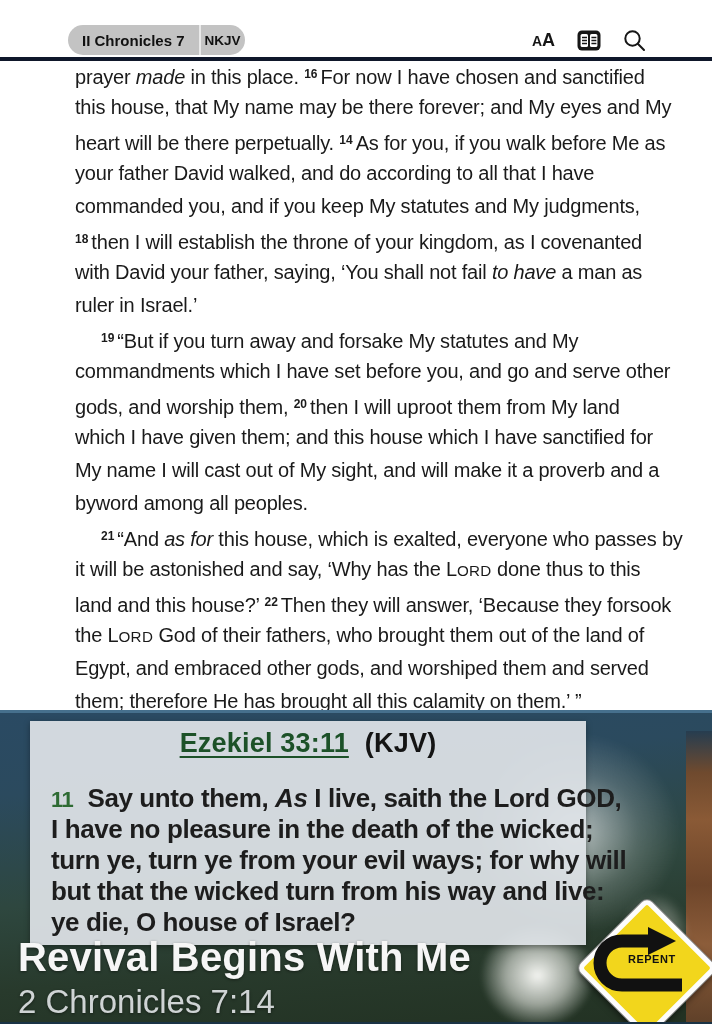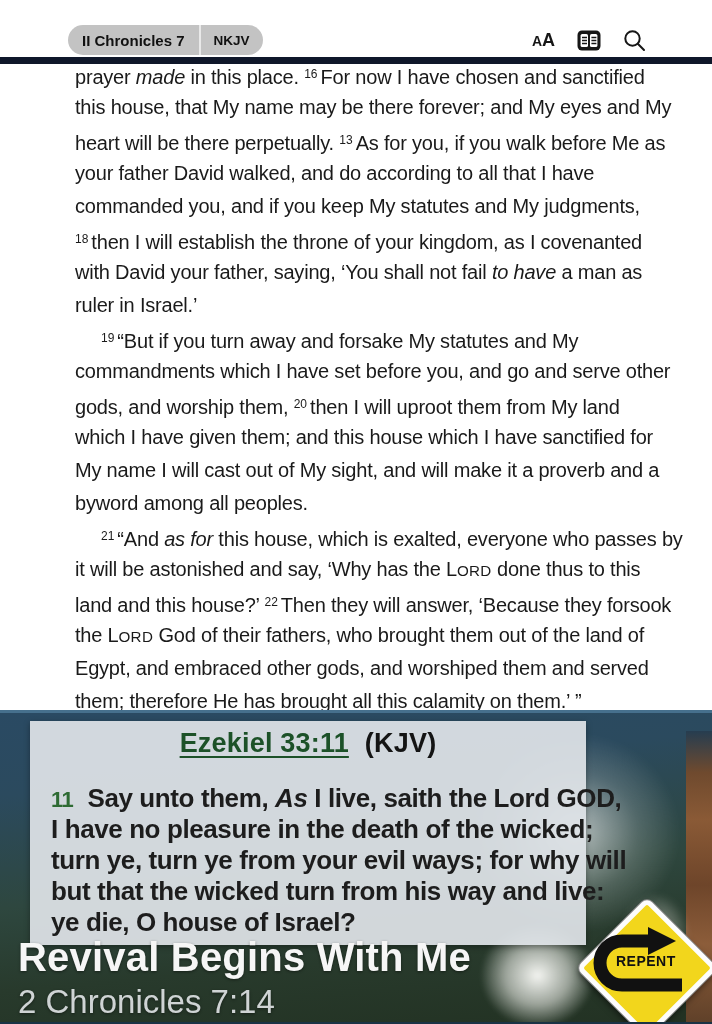--- a/index.html
+++ b/index.html
@@ -4,32 +4,32 @@
 <style>
   html,body{margin:0;padding:0;background:#666;}
   .screen{
     position:relative;width:712px;height:1024px;margin:0 auto;
     background:#ffffff;overflow:hidden;
     font-family:"Liberation Sans",sans-serif;
   }
   
   .toolbar{
     position:absolute;top:0;left:0;right:0;height:57px;
-    background:#fff;border-bottom:7px solid #0f172a;
+    background:#fff;border-bottom:4px solid #0f172a;
   }
   .ref-pill{
     position:absolute;left:68px;top:25px;height:30px;
     display:flex;align-items:stretch;background:#c3c3c3;border-radius:16px;
     overflow:hidden;cursor:pointer;
   }
   .ref-seg{
     display:flex;align-items:center;padding:0 14px;
     font-size:15px;font-weight:bold;color:#111;
   }
-  .ref-seg.version{padding:0 13px;font-size:13.5px;}
+  .ref-seg.version{padding:0 4px;font-size:13.5px;}
   .ref-divider{width:2px;background:#e9e9e9;margin:0;}
   .tb-icons{
     position:absolute;right:66px;top:24px;height:32px;
     display:flex;align-items:center;gap:22px;
   }
   .aa-btn{font-weight:bold;color:#161616;line-height:1;letter-spacing:0;cursor:pointer;}
   .aa-btn .a1{font-size:14px;}
   .aa-btn .a2{font-size:18px;}
   .icon-btn{display:flex;align-items:center;cursor:pointer;}
   
@@ -38,21 +38,21 @@
     color:#1a1a1a;font-size:20px;
   }
   .bible-line{
     height:33px;line-height:33px;white-space:nowrap;
     letter-spacing:-0.2px;
   }
   .bible-line.indent{padding-left:26px;}
   .bible-line em{font-style:italic;}
   .vnum{
     font-size:12px;vertical-align:6px;letter-spacing:0;
-    padding-right:3px;color:#1a1a1a;
+    padding-right:3px;color:#1a1a1a;font-weight:bold;
   }
   .lord-rest{font-size:0.76em;letter-spacing:0.3px;}
   
   .banner{
     position:absolute;left:0;top:710px;width:712px;height:314px;
     background:linear-gradient(175deg,#2a4a63 0%,#2b4a5e 22%,#2e473f 52%,#283a2c 74%,#223122 100%);
     border-top:3px solid #46708d;
     overflow:hidden;
   }
   .rock-strip{
@@ -107,22 +107,22 @@
   
   .repent-sign{position:absolute;left:578px;top:186px;width:128px;height:128px;}
   .diamond{
     position:absolute;left:19px;top:19px;width:90px;height:90px;
     transform:rotate(45deg);
     background:#f2d61c;border:5px solid #fdfdfd;border-radius:7px;
     box-shadow:0 0 0 1px #8a8a8a,2px 3px 6px rgba(0,0,0,0.5);
   }
   .sign-content{position:absolute;left:14px;top:26px;width:100px;height:76px;}
   .sign-label{
-    position:absolute;left:24px;top:28px;width:82px;
-    font-size:14px;font-weight:bold;color:#111;letter-spacing:0.5px;
+    position:absolute;left:36px;top:28px;width:82px;
+    font-size:11px;font-weight:bold;color:#111;letter-spacing:0.5px;
     font-family:"Liberation Sans",sans-serif;
   }
 </style>
 </head>
 <body>
 
 <div class="screen">
 
   <div class="toolbar">
     <div class="ref-pill">
@@ -152,21 +152,21 @@
           <circle cx="9.5" cy="9.5" r="7.2" fill="none" stroke="#161616" stroke-width="2"></circle>
           <line x1="14.8" y1="14.8" x2="21" y2="21" stroke="#161616" stroke-width="2" stroke-linecap="round"></line>
         </svg>
       </div>
     </div>
   </div>
 
   <div class="reader" id="reader-lines">
       <div class="bible-line">prayer <em>made</em> in this place. <span class="vnum">16</span>For now I have chosen and sanctified</div>
       <div class="bible-line">this house, that My name may be there forever; and My eyes and My</div>
-      <div class="bible-line">heart will be there perpetually. <span class="vnum">13</span>As for you, if you walk before Me as</div>
+      <div class="bible-line">heart will be there perpetually. <span class="vnum">14</span>As for you, if you walk before Me as</div>
       <div class="bible-line">your father David walked, and do according to all that I have</div>
       <div class="bible-line">commanded you, and if you keep My statutes and My judgments,</div>
       <div class="bible-line"><span class="vnum">18</span>then I will establish the throne of your kingdom, as I covenanted</div>
       <div class="bible-line">with David your father, saying, ‘You shall not fail <em>to have</em> a man as</div>
       <div class="bible-line">ruler in Israel.’</div>
       <div class="bible-line indent"><span class="vnum">19</span>“But if you turn away and forsake My statutes and My</div>
       <div class="bible-line">commandments which I have set before you, and go and serve other</div>
       <div class="bible-line">gods, and worship them, <span class="vnum">20</span>then I will uproot them from My land</div>
       <div class="bible-line">which I have given them; and this house which I have sanctified for</div>
       <div class="bible-line">My name I will cast out of My sight, and will make it a proverb and a</div>

